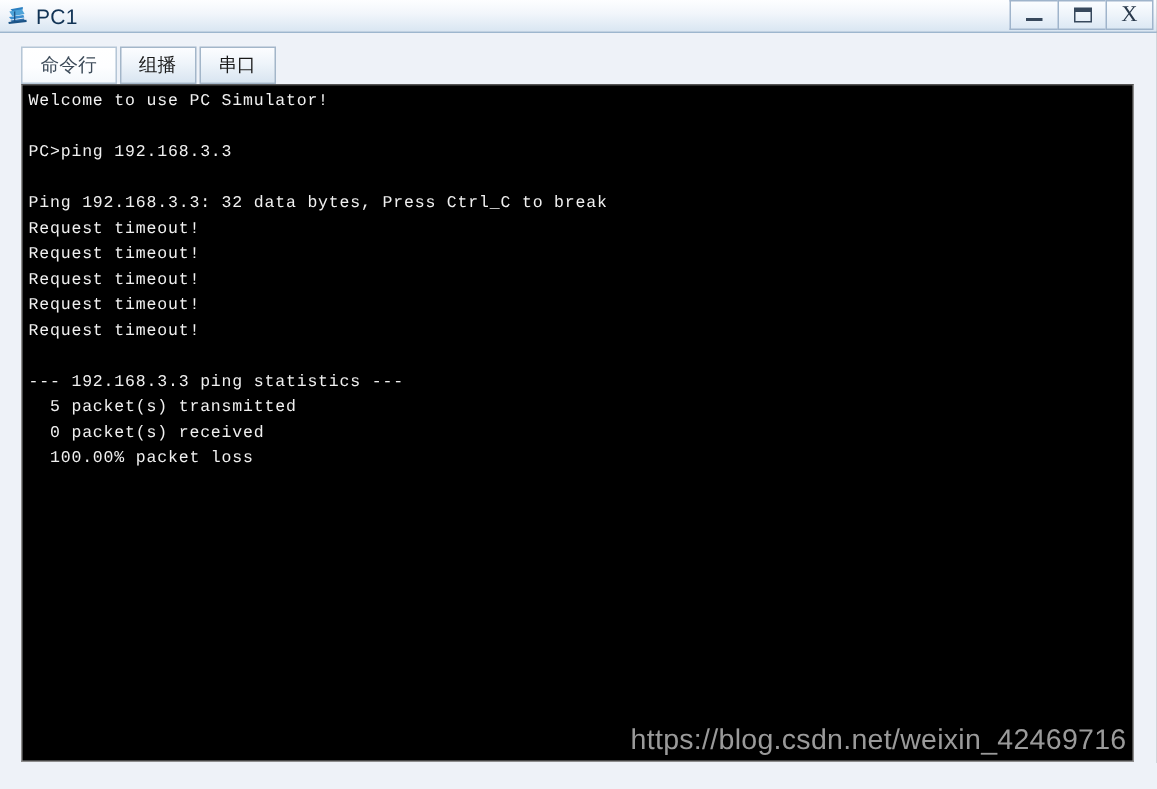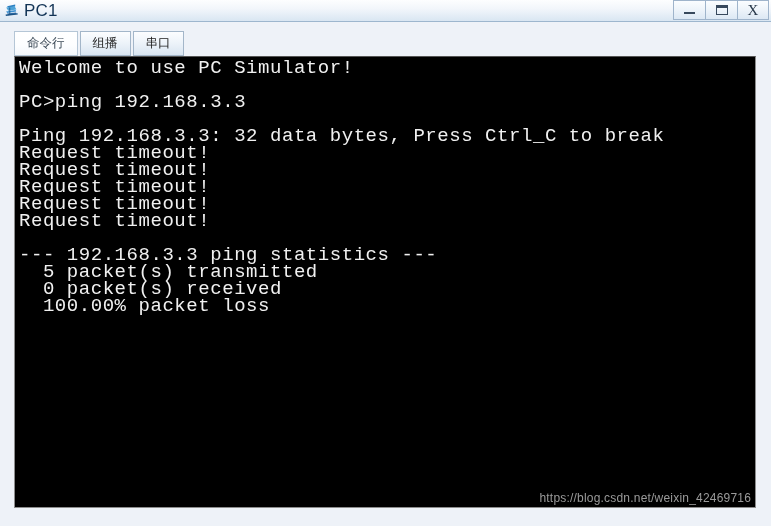--- a/index.html
+++ b/index.html
@@ -45,21 +45,21 @@
     min-width: 0;
   }
   .app-icon {
     width: 16px;
     height: 16px;
     flex: 0 0 16px;
     margin-right: 4px;
     display: block;
   }
   #title-text {
-    font-size: 17px;
+    font-size: 14px;
     color: #113355;
     white-space: nowrap;
     line-height: 14px;
     letter-spacing: 0.2px;
   }
   #win-controls {
     display: flex;
     align-items: stretch;
     height: 21px;
     flex: 0 0 auto;
@@ -158,21 +158,21 @@
     height: 452px;
     box-sizing: border-box;
     background: #000000;
     border: 1px solid #8d8d8d;
     border-top: 1px solid #555555;
     overflow: hidden;
     padding: 3px 0 0 4px;
   }
   #term-output {
     font-family: "Liberation Mono", "DejaVu Sans Mono", monospace;
-    font-size: 19px;
+    font-size: 11px;
     line-height: 17px;
     color: #f0f0f0;
     white-space: pre;
     letter-spacing: 0.55px;
     margin: 0;
   }
   .term-line {
     height: 17px;
     white-space: pre;
   }
@@ -197,21 +197,21 @@
     background: #ffffff;
     margin-left: 0px;
   }
 
   
   #watermark {
     position: absolute;
     right: 4px;
     bottom: 2px;
     font-family: "Liberation Sans", sans-serif;
-    font-size: 12px;
+    font-size: 19px;
     color: #9a9a9a;
     white-space: nowrap;
     letter-spacing: 0.2px;
     pointer-events: none;
   }
 </style>
 </head>
 <body>
 
 <div id="window">

